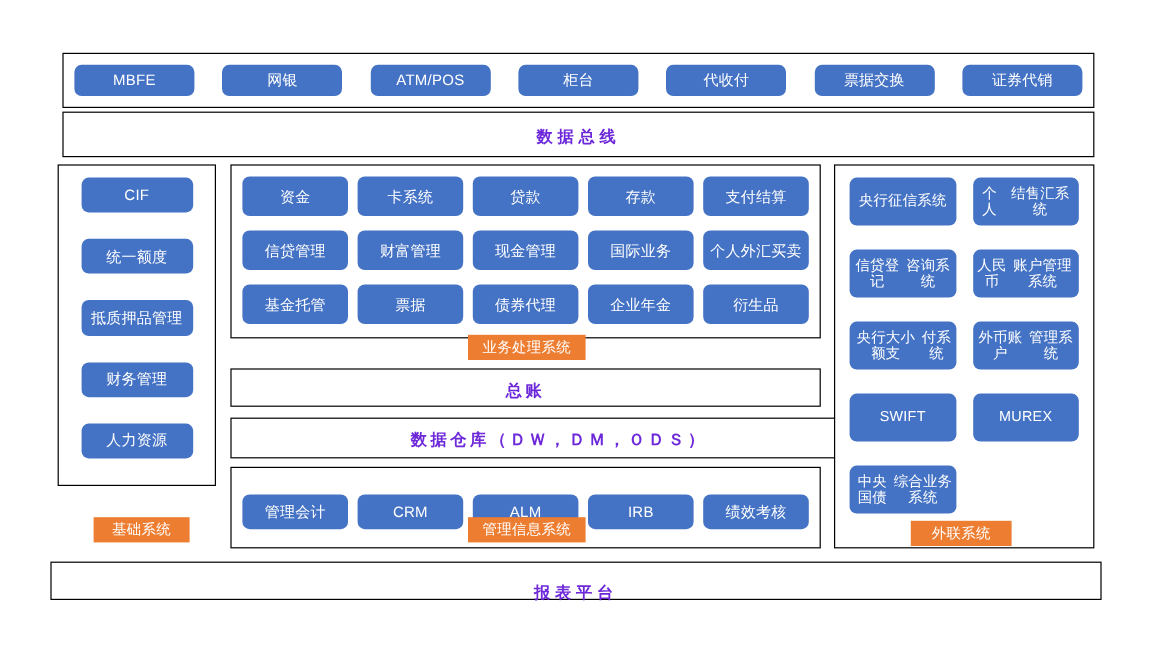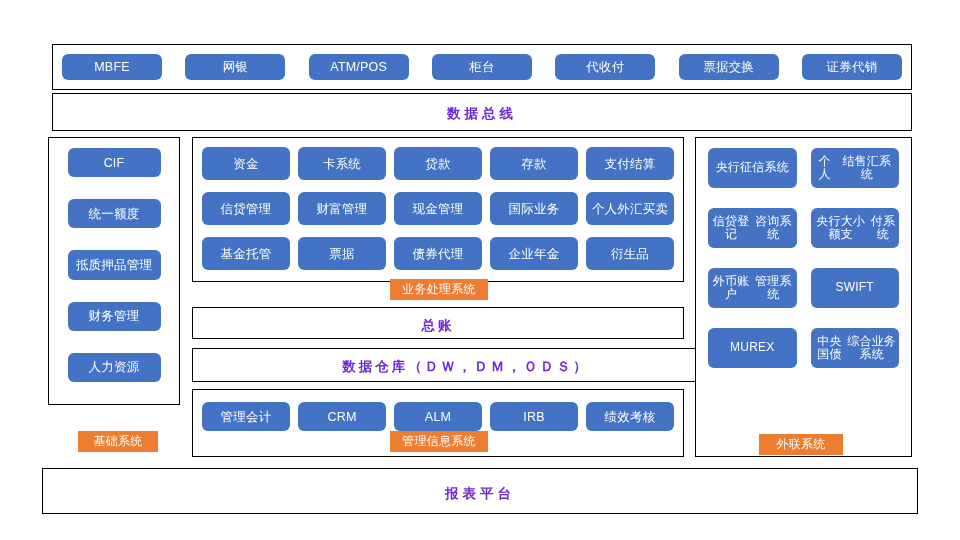--- a/index.html
+++ b/index.html
@@ -137,21 +137,21 @@
   #ledger-title { top: 9px; letter-spacing: 3px; }
 
   
   #warehouse-panel { left: 192px; top: 348px; width: 548px; height: 34px; }
   #warehouse-title { top: 9px; letter-spacing: 3px; }
 
   
   #mis-panel { left: 192px; top: 389px; width: 492px; height: 68px; }
   #mis-row {
     position: absolute;
-    left: 9px; top: 12px; right: 9px;
+    left: 9px; top: 22px; right: 9px;
     display: grid;
     grid-template-columns: repeat(5, 1fr);
     grid-auto-rows: 29px;
     column-gap: 8px;
   }
   #mis-row .node { font-size: 12.5px; }
   #tag-mis {
     left: 390px;
     top: 431px;
     width: 98px;
@@ -171,21 +171,21 @@
   }
   #external-grid .node { font-size: 12px; }
   #tag-external {
     left: 759px;
     top: 434px;
     width: 84px;
     height: 21px;
   }
 
   
-  #report-panel { left: 42px; top: 468px; width: 876px; height: 46px; }
+  #report-panel { left: 42px; top: 468px; width: 876px; height: 32px; }
   #report-title { top: 16px; }
 </style>
 </head>
 <body>
 
 <div class="panel" id="channel-panel">
   <div id="channel-row">
       <div class="node">MBFE</div>
       <div class="node">网银</div>
       <div class="node">ATM/POS</div>
@@ -270,20 +270,25 @@
         <span>个人</span>
         <br>
         <span>结售汇系统</span>
       </div>
       <div class="node two-line">
         <span>信贷登记</span>
         <br>
         <span>咨询系统</span>
       </div>
       <div class="node two-line">
+        <span>人民币</span>
+        <br>
+        <span>账户管理系统</span>
+      </div>
+      <div class="node two-line">
         <span>央行大小额支</span>
         <br>
         <span>付系统</span>
       </div>
       <div class="node two-line">
         <span>外币账户</span>
         <br>
         <span>管理系统</span>
       </div>
       <div class="node">SWIFT</div>

